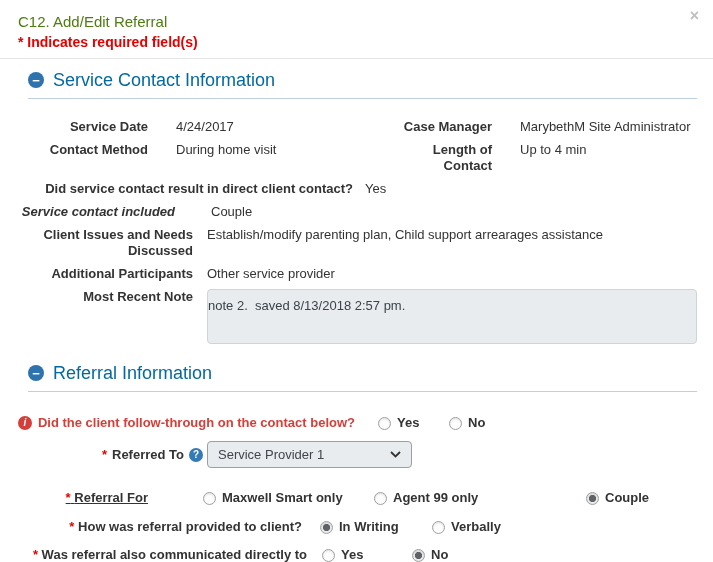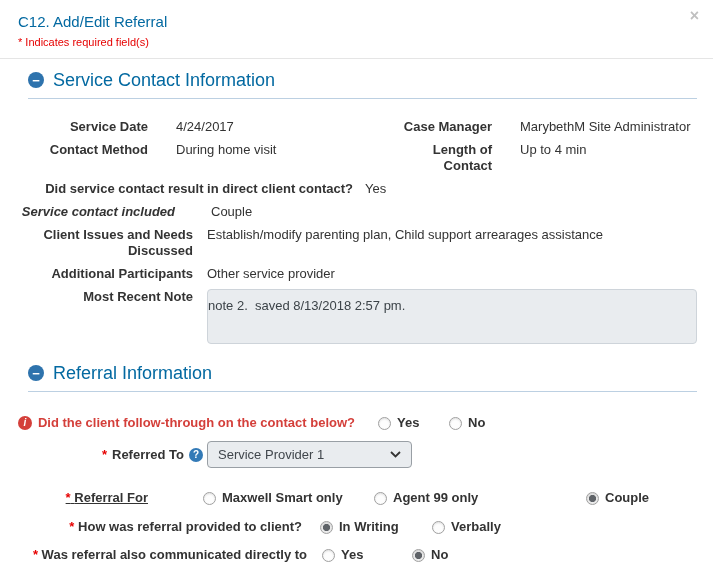--- a/index.html
+++ b/index.html
@@ -2,22 +2,22 @@
 <html><head>
 <meta charset="utf-8">
 <style>
   * { box-sizing: border-box; margin: 0; padding: 0; }
   html,body { background:#fff; }
   body { font-family:"Liberation Sans", sans-serif; font-size:13px; color:#333; }
   .modal { position:relative; width:713px; height:562px; background:#fff; overflow:hidden; }
 
   
   .modal-header { position:relative; padding:12px 16px 9px 18px; border-bottom:1px solid #e5e5e5; }
-  .title { font-size:15px; color:#0369a1; line-height:19px; }
-  .required-note { margin-top:5px; font-size:11px; color:#e60000; line-height:13px; }
+  .title { font-size:15px; color:#4d7c0f; line-height:19px; }
+  .required-note { margin-top:5px; font-size:14px; color:#e60000; line-height:13px;font-weight:bold; }
   .close-x { position:absolute; top:8px; right:14px; color:#c0c0c0; font-size:16px; font-weight:bold; line-height:16px; cursor:pointer; }
 
   
   .section-header { display:flex; align-items:center; gap:9px; margin:10px 16px 0 28px;
                     padding-bottom:7px; border-bottom:1px solid #bcd0e2; }
   .section-title { font-size:18px; color:#0369a1; line-height:22px; }
   .minus-icon { width:16px; height:16px; border-radius:50%; background:#2e73ad; color:#fff;
                 display:flex; align-items:center; justify-content:center; font-size:13px;
                 font-weight:bold; line-height:1; cursor:pointer; flex:none; }
 

